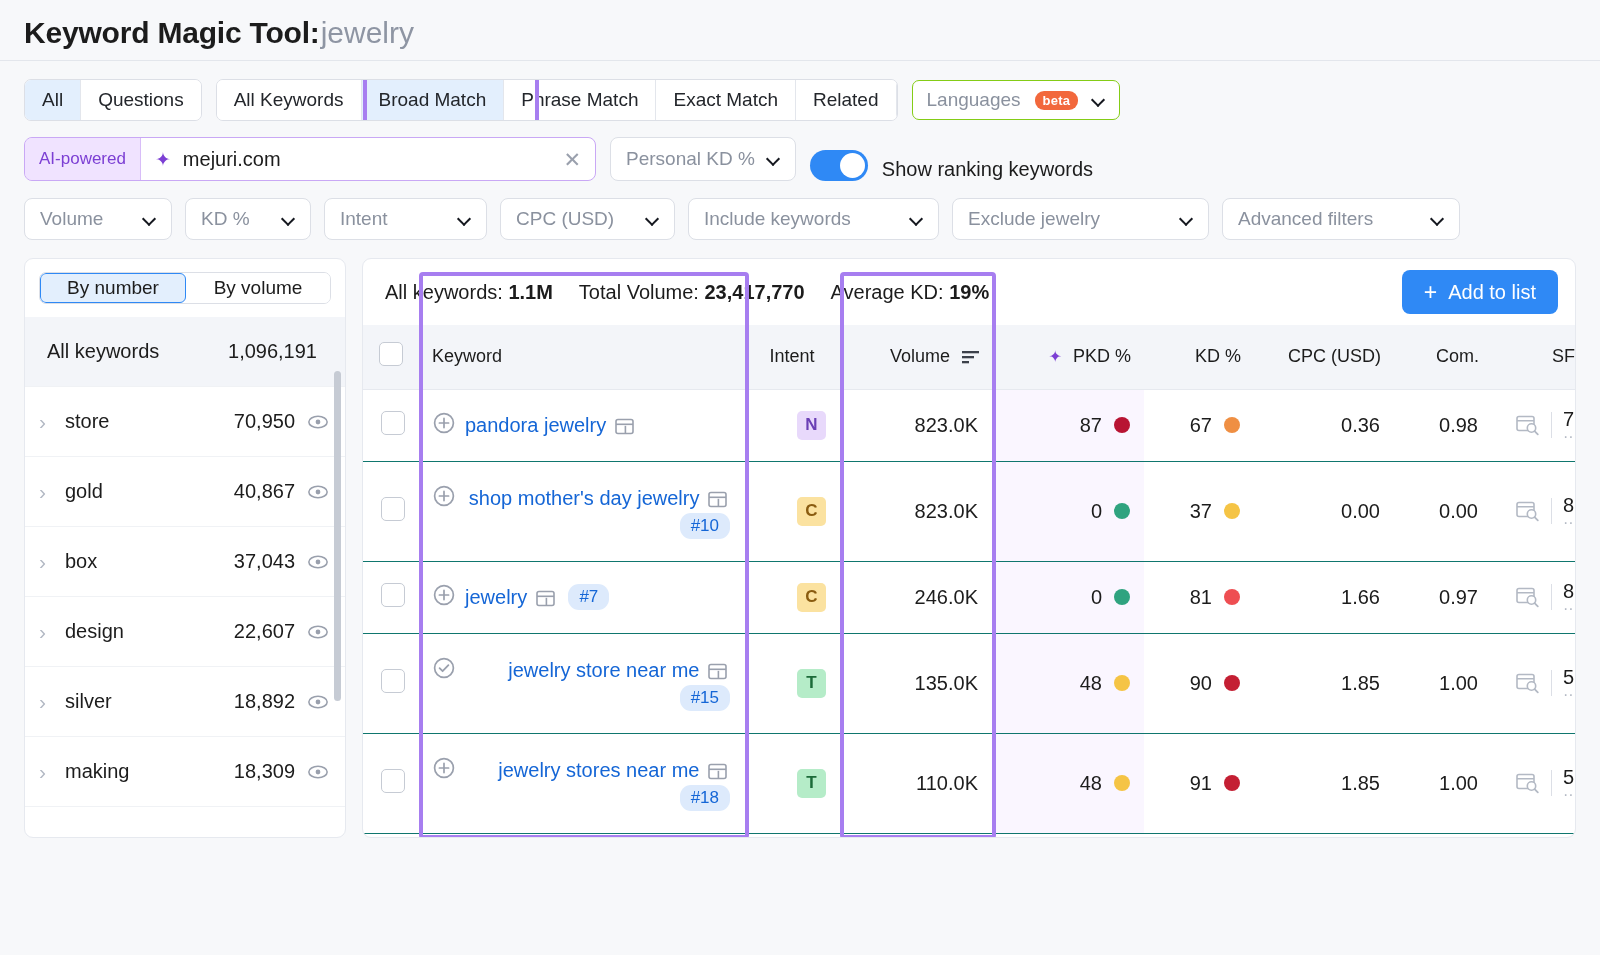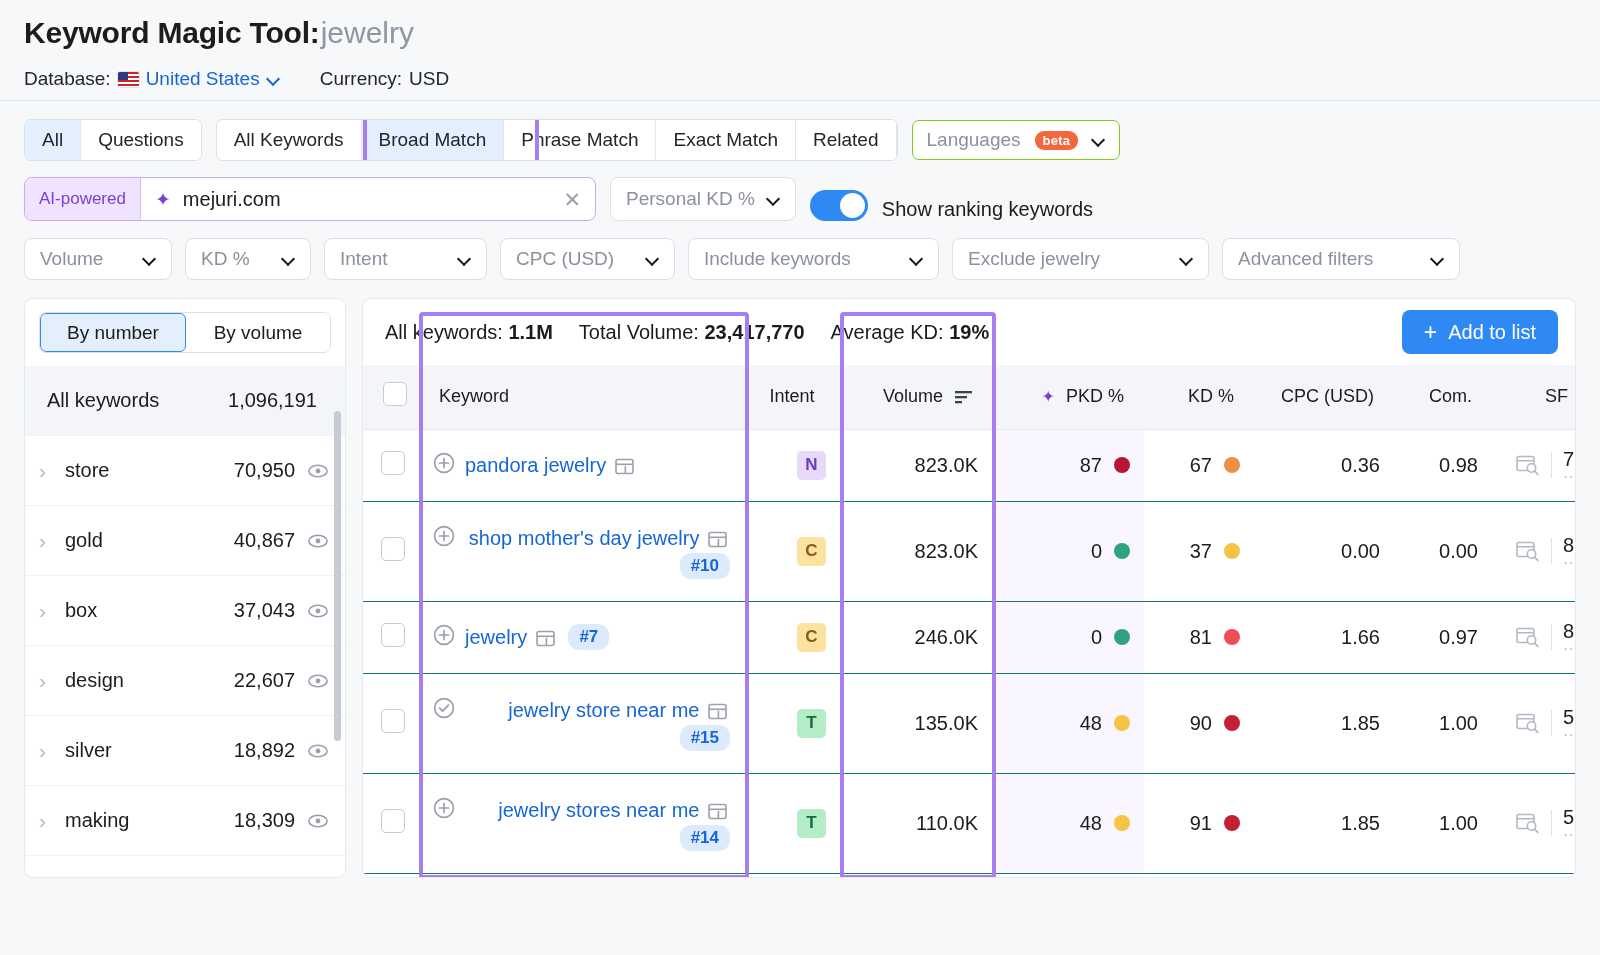--- a/index.html
+++ b/index.html
@@ -117,21 +117,21 @@
   
   .content { display: flex; gap: 16px; padding: 18px 24px 0 24px; align-items: flex-start; }
 
   
   .sidebar {
     width: 322px; background: #fff; border: 1px solid #e6e9ef; border-radius: 9px;
     overflow: hidden; position: relative; height: 580px;
   }
   .seg-wrap { padding: 13px 14px; }
   .seg {
-    display: flex; border: 1px solid #dcdfe6; border-radius: 7px; overflow: hidden; height: 41px;
+    display: flex; border: 1px solid #dcdfe6; border-radius: 7px; overflow: hidden; height: 32px;
   }
   .seg-item {
     flex: 1; display: flex; align-items: center; justify-content: center;
     font-size: 19px; color: #1c1c1c; background: #fff; cursor: pointer;
   }
   .seg-item.sel { background: #e3effd; border: 1.5px solid #2f89f5; border-radius: 6px; }
   .side-list { }
   .side-row {
     display: flex; align-items: center; height: 70px; padding: 0 16px 0 14px;
     border-bottom: 1px solid #f0f2f5;
@@ -160,21 +160,21 @@
     margin-left: auto; display: flex; align-items: center; gap: 11px;
     background: #2f89f5; color: #fff; border: none; border-radius: 8px;
     height: 44px; padding: 0 22px; font-size: 20px; cursor: pointer;
     font-family: inherit; font-weight: normal;
   }
   .add-btn .plus { font-size: 23px; line-height: 1; }
 
   table.kw { width: 100%; border-collapse: collapse; table-layout: fixed; }
   table.kw th {
     background: #f3f5f9; font-size: 18px; font-weight: normal; color: #1c1c1c;
-    height: 64px; padding: 0 20px; text-align: right; border-bottom: 1px solid #e6e9ef;
+    height: 64px; padding: 0 13px; text-align: right; border-bottom: 1px solid #e6e9ef;
     white-space: nowrap;
   }
   table.kw th.lft { text-align: left; }
   table.kw th.ctr { text-align: center; }
   th.col-check { width: 56px; }
   th.col-kw    { width: 325px; }
   th.col-int   { width: 96px; }
   th.col-vol   { width: 152px; background: #e2e5ec; }
   th.col-pkd   { width: 152px; background: #f8f2fe; }
   th.col-kd    { width: 110px; }
@@ -197,21 +197,20 @@
     background: #fff; display: inline-block; cursor: pointer;
   }
   .kw-cell { display: flex; align-items: flex-start; gap: 10px; }
   .kw-ico { flex: none; margin-top: 2px; cursor: pointer; }
   .kw-text { color: #1566d6; font-size: 20px; line-height: 1.5; cursor: pointer; }
   .serp-ico { display: inline-block; vertical-align: -3px; margin: 0 3px; }
   .rank-badge {
     display: inline-block; background: #ddeafc; color: #1566d6; font-size: 17px;
     border-radius: 11px; padding: 3px 11px; vertical-align: 2px; margin-left: 5px;
     white-space: nowrap;
-    font-weight: bold;
   }
   .intent {
     display: inline-flex; align-items: center; justify-content: center;
     width: 29px; height: 29px; border-radius: 5px; font-size: 17px; font-weight: bold;
   }
   .intent.N { background: #e8d9fb; color: #6a3fb5; }
   .intent.C { background: #fbe2a0; color: #8a5c10; }
   .intent.T { background: #b5ecc8; color: #1c6b39; }
   .dotval { display: inline-flex; align-items: center; justify-content: flex-end; gap: 12px; width: 100%; }
   .dot { width: 16px; height: 16px; border-radius: 50%; flex: none; }
@@ -221,35 +220,20 @@
   .sf-sub { font-size: 16px; color: #b3b9c4; line-height: .7; }
   .sf-stack { display: flex; flex-direction: column; align-items: flex-start; }
 </style>
 </head>
 <body>
 
 <div class="page-header">
   <div class="title-row">
     <span class="title-main">Keyword Magic Tool:</span>
     <span class="title-term">jewelry</span>
-  </div>
-  <div class="meta-row">
-    <div class="meta-item">
-      <span class="meta-label">Database:</span>
-      <span class="flag">
-        <span class="stripes"></span>
-          <span class="canton"></span>
-      </span>
-      <span class="db-link">United States</span>
-      <span class="chev chev-blue"></span>
-    </div>
-    <div class="meta-item">
-      <span class="meta-label">Currency:</span>
-      <span>USD</span>
-    </div>
   </div>
 </div>
 <div class="hr"></div>
 
 <div class="tabs-row">
   <div class="tab-group">
     <div class="tab sel">All</div>
     <div class="tab">Questions</div>
   </div>
   <div class="tab-group" style="position:relative;">
@@ -652,21 +636,21 @@
                   <circle cx="11" cy="11" r="9.4" fill="none" stroke="#9aa0ad" stroke-width="1.7"></circle>
                   <path d="M11 6.4v9.2M6.4 11h9.2" stroke="#9aa0ad" stroke-width="1.7" stroke-linecap="round"></path>
                 </svg>
               <div>
                 <span class="kw-text">jewelry stores near me</span>
                 <svg class="serp-ico" width="19" height="17" viewBox="0 0 19 17">
                     <rect x="1" y="1.5" width="17" height="14" rx="2" fill="none" stroke="#9aa0ad" stroke-width="1.6"></rect>
                     <rect x="1" y="5.5" width="17" height="1.6" fill="#9aa0ad"></rect>
                     <rect x="9.6" y="7.8" width="1.6" height="7.7" fill="#9aa0ad"></rect>
                   </svg>
-                <span class="rank-badge">#14</span>
+                <span class="rank-badge">#18</span>
               </div>
             </div>
           </td>
           <td class="ctr"><span class="intent T">T</span></td>
           <td>110.0K</td>
           <td class="col-pkd">
             <span class="dotval">
               <span>48</span>
               <span class="dot" style="background:#f5c445"></span>
             </span>

